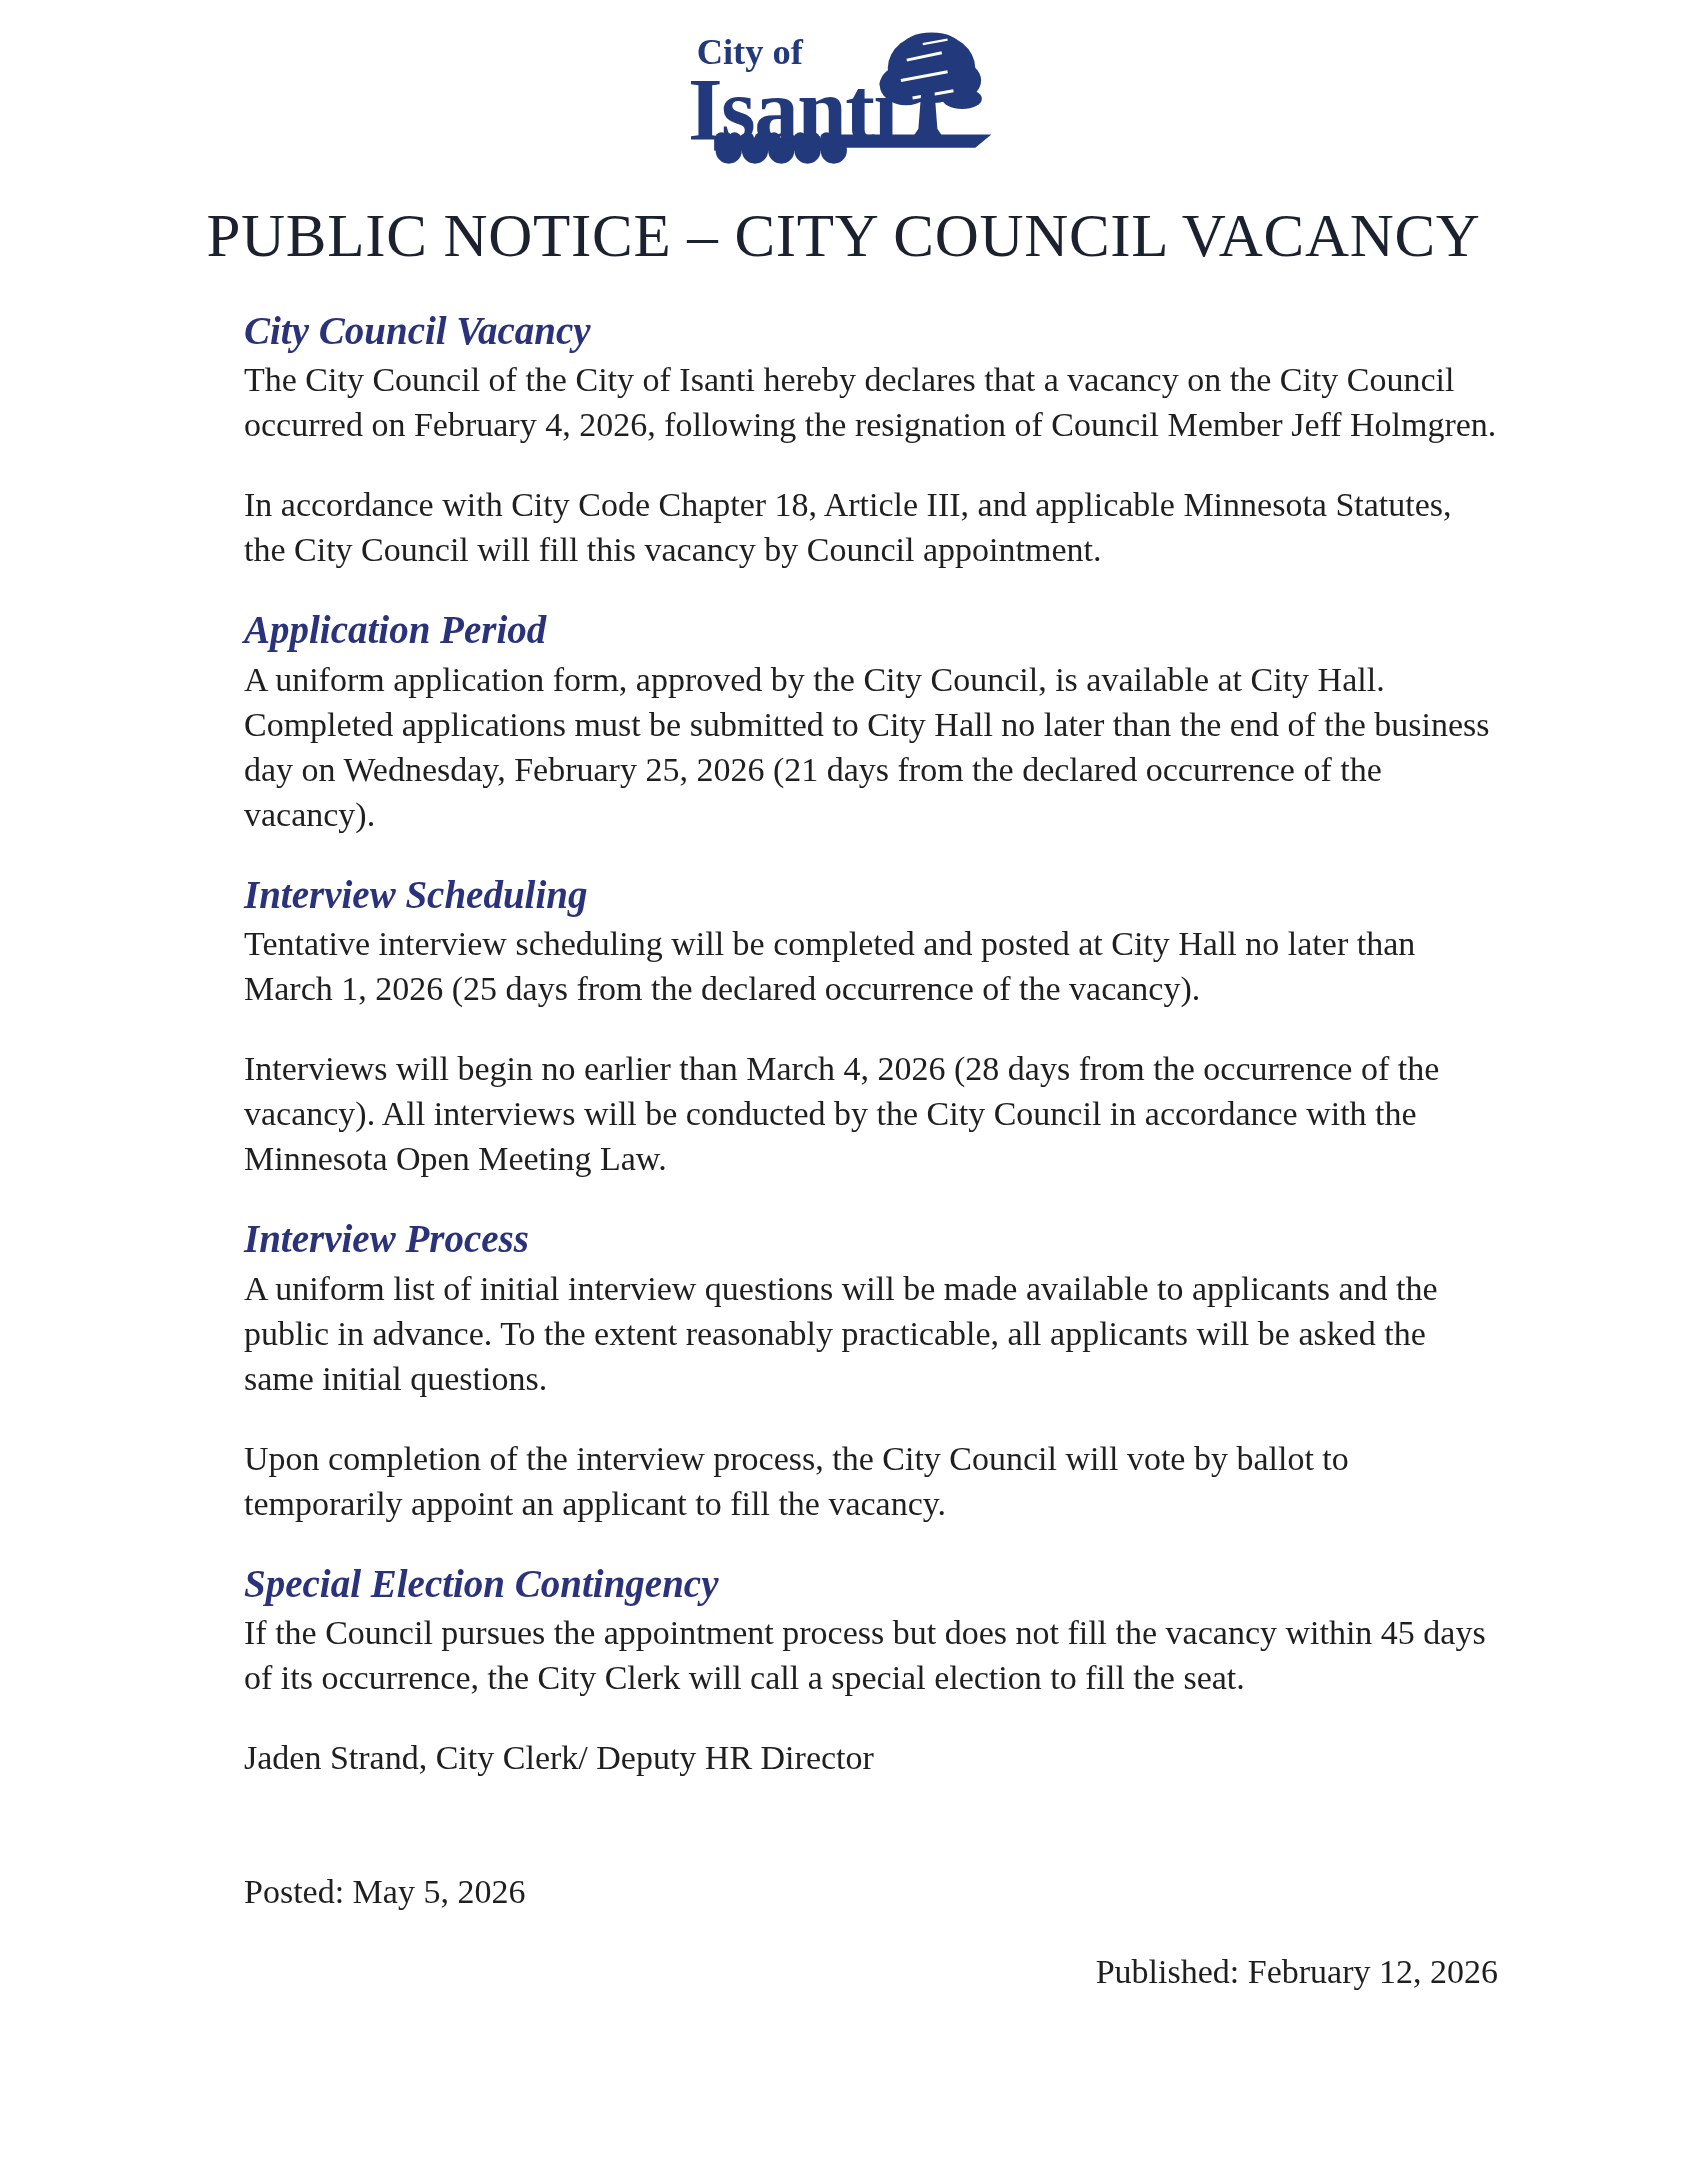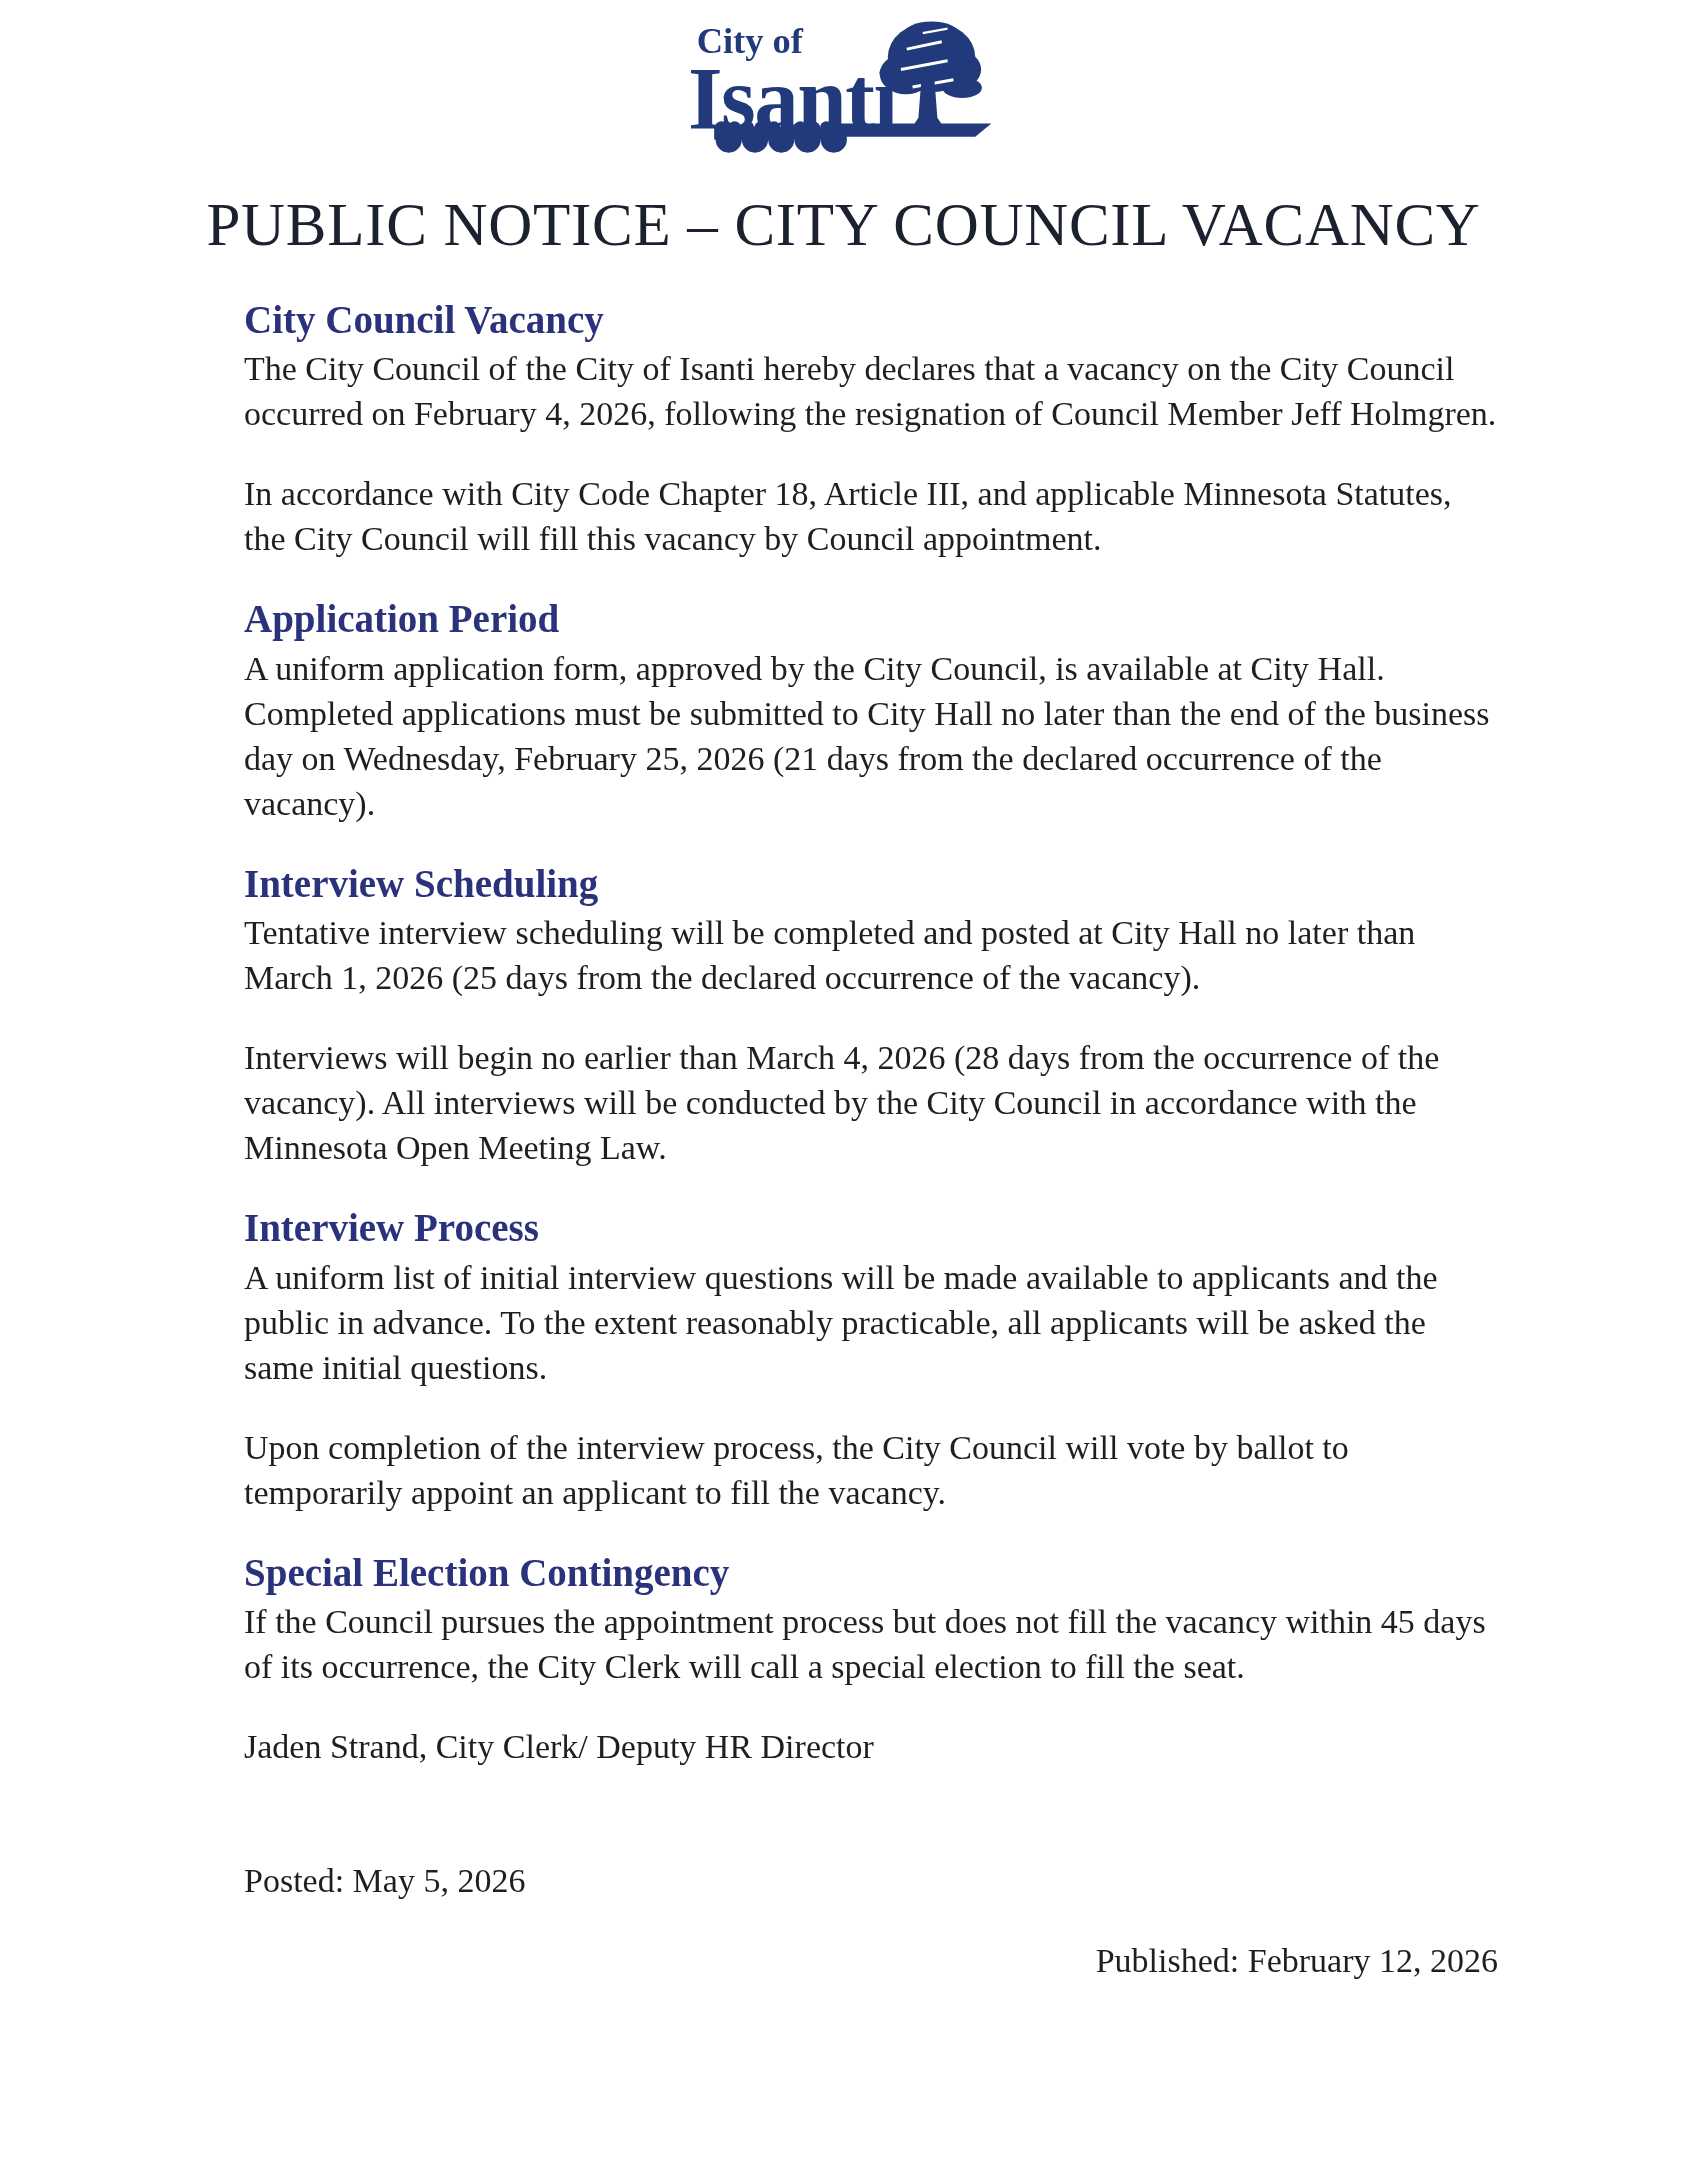--- a/index.html
+++ b/index.html
@@ -6,21 +6,21 @@
   .page {
     position: relative;
     width: 1687px;
     height: 2183px;
     margin: 0 auto;
     background: #ffffff;
     font-family: "Liberation Serif", serif;
     overflow: hidden;
   }
   .logo-wrap {
-    padding-top: 17px;
+    padding-top: 28px;
     display: flex;
     justify-content: center;
   }
   .logo-svg {
     width: 322px;
     height: 151px;
     color: var(--logo, #223a7c);
   }
   .logo-svg text {
     font-family: "Liberation Serif", serif;
@@ -37,20 +37,21 @@
   }
   .content {
     margin: 38px 189px 0 244px;
     max-width: 1255px;
   }
   h2.sec-heading {
     margin: 0 0 4.4px 0;
     font-size: 39px;
     line-height: 45px;
     font-weight: bold;
+    font-style: italic;
     color: var(--heading, #2a327c);
   }
   p.body-para {
     margin: 0 0 35px 0;
     font-size: 34px;
     line-height: 45px;
     color: var(--body, #1f1f1f);
   }
   p.sig-line   { margin: 22px 0 0 0;  font-size: 34px; line-height: 45px; color: var(--body, #1f1f1f); }
   p.posted-line    { margin: 89px 0 0 0; font-size: 34px; line-height: 45px; color: var(--body, #1f1f1f); }

